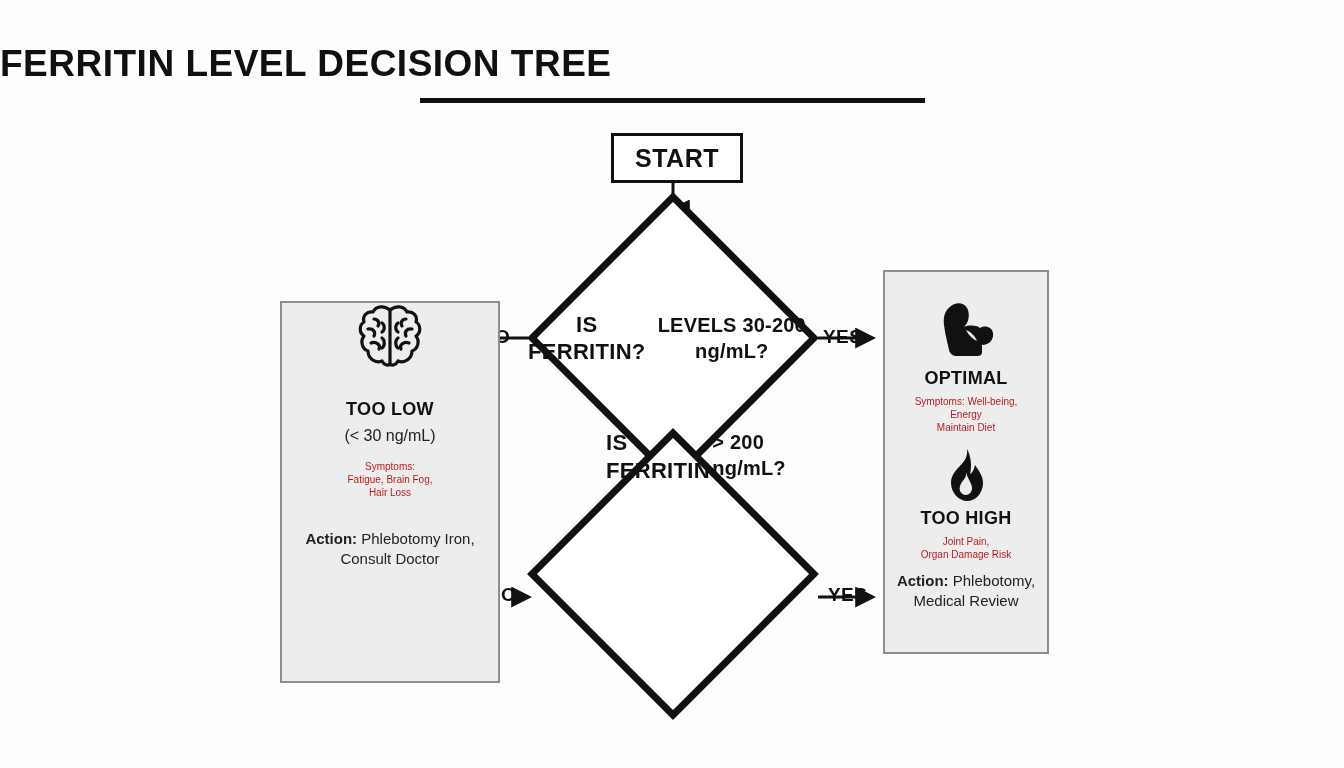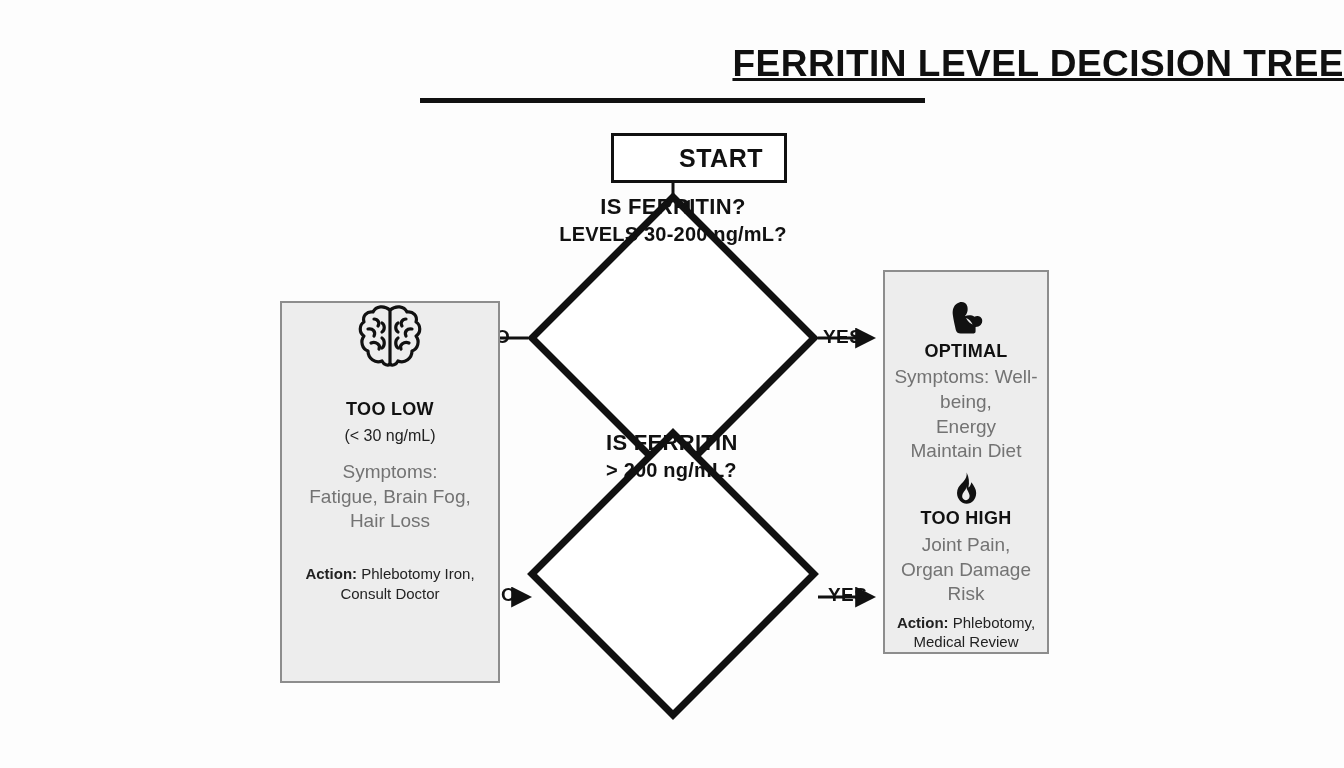--- a/index.html
+++ b/index.html
@@ -20,22 +20,21 @@
     height: 768px;
     background: #fdfdfd;
   }
 
   
   #title-block {
     position: absolute;
     left: 0;
     top: 44px;
     width: 1344px;
-    text-align: right;
-    text-decoration: underline;
+    text-align: left;
   }
   #page-title {
     font-size: 37px;
     font-weight: bold;
     letter-spacing: 0.5px;
     color: #101010;
     line-height: 1.1;
     font-family: "Liberation Sans", sans-serif;
   }
   #title-rule {
@@ -50,21 +49,20 @@
     position: absolute;
     left: 611px;
     top: 133px;
     width: 126px;
     height: 44px;
     border: 3px solid #111111;
     background: #ffffff;
     display: flex;
     align-items: center;
     justify-content: center;
-    padding-left: 44px;
   }
   #start-node .node-label {
     font-size: 25px;
     font-weight: bold;
     letter-spacing: 0.5px;
   }
 
   
   .diamond {
     position: absolute;
@@ -77,21 +75,21 @@
     top: 0;
     overflow: visible;
   }
   .diamond .dtext {
     position: absolute;
     left: 0;
     top: 0;
     width: 290px;
     height: 290px;
     display: flex;
-    flex-direction: column;
+    flex-direction: row;
     align-items: center;
     text-align: center;
     pointer-events: none;
   }
   .dline1 {
     font-size: 22px;
     font-weight: bold;
     letter-spacing: 0.3px;
     line-height: 1.25;
   }
@@ -163,22 +161,22 @@
     font-weight: bold;
     letter-spacing: 0.3px;
     color: #111111;
   }
   .panel-sub {
     font-size: 16px;
     color: #222222;
     line-height: 1.25;
   }
   .panel-text {
-    font-size: 19px;
-    color: #737373;
+    font-size: 10px;
+    color: #b91c1c;
     line-height: 1.3;
   }
   .panel-action {
     font-size: 15px;
     color: #222222;
     line-height: 1.3;
   }
   .panel-action b { font-weight: bold; }
   .sp-6  { height: 6px; }
   .sp-10 { height: 10px; }

